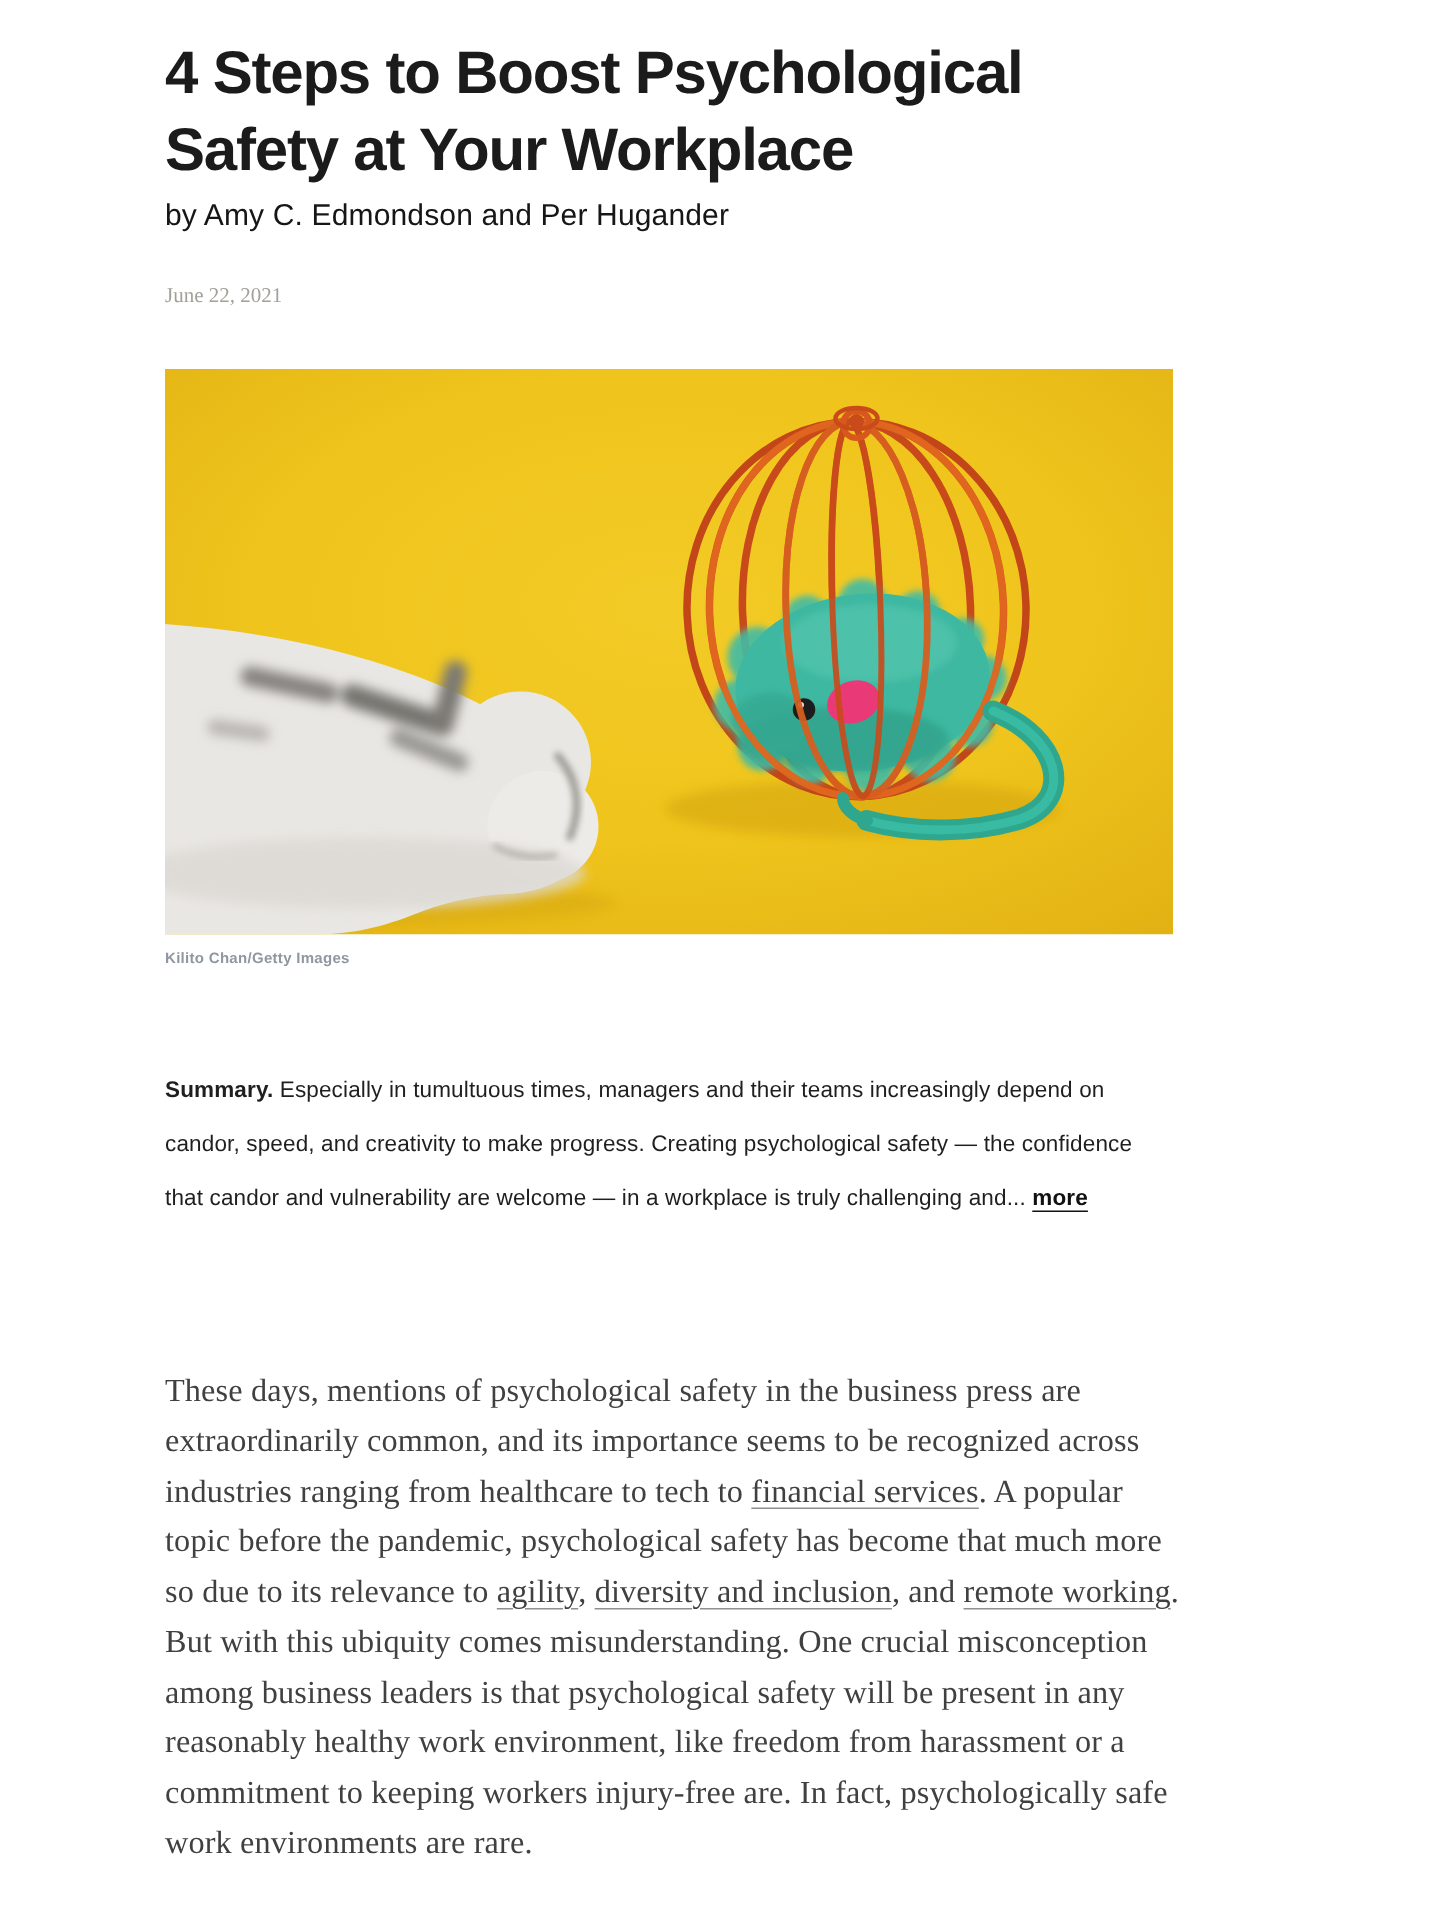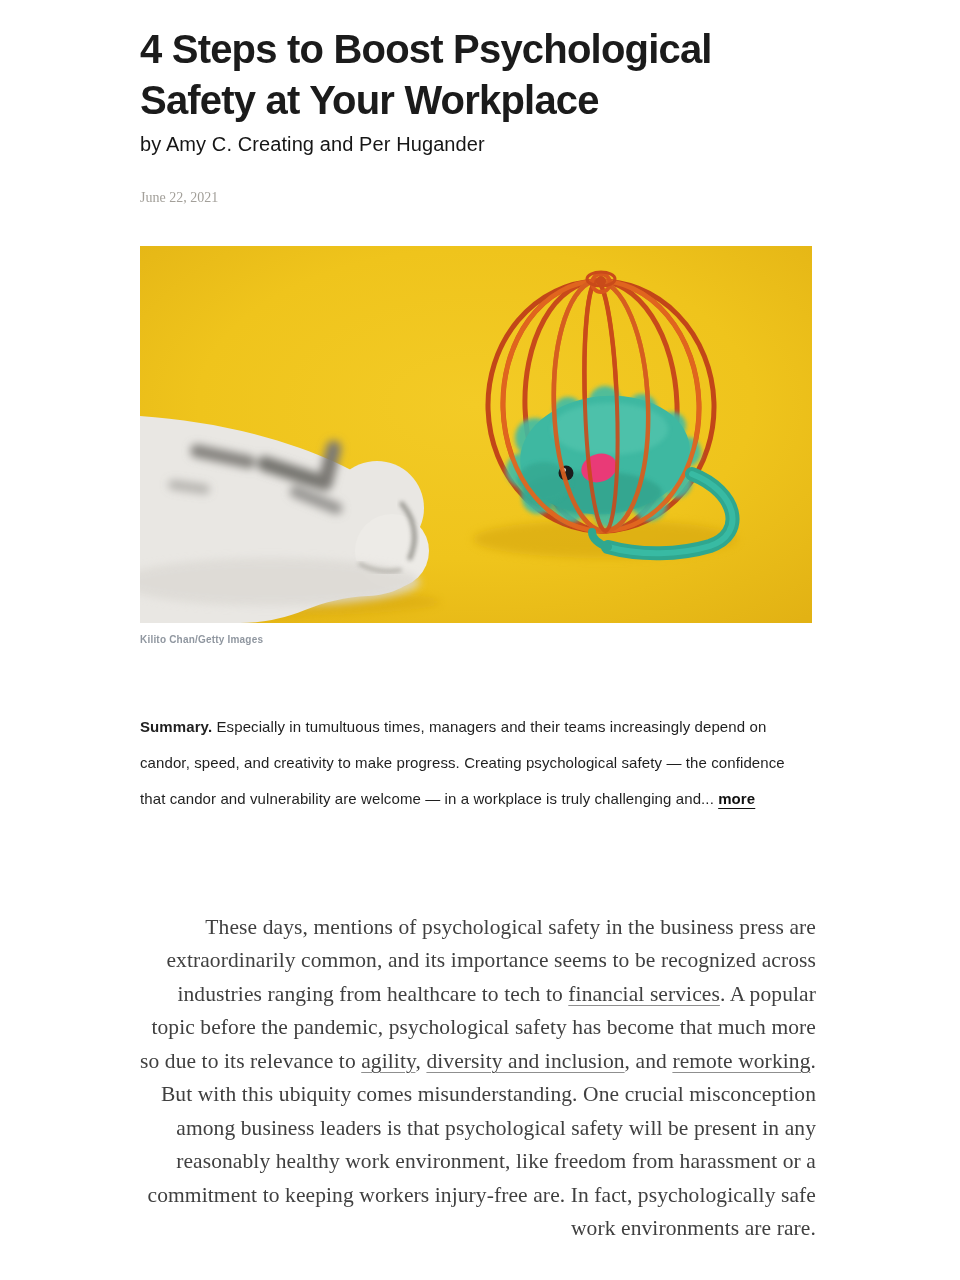--- a/index.html
+++ b/index.html
@@ -5,21 +5,21 @@
   * { box-sizing: border-box; }
   html, body { margin: 0; padding: 0; }
   body {
     width: 960px; height: 1280px;
     background: #ffffff;
     font-family: "Liberation Sans", sans-serif;
     color: #1c1c1c;
     overflow: hidden;
   }
   .page { position: relative; width: 960px; height: 1280px; background: #fff; }
-  .content { position: absolute; left: 140px; top: 0; width: 676px; }
+  .content { position: absolute; left: 110px; top: 0; width: 676px; }
 
   h1.title {
     width: 580px;
     margin: 24px 0 0 0;
     font-size: 40px;
     line-height: 1.27;
     font-weight: 700;
     letter-spacing: -0.8px;
     color: #1b1b1b;
   }
@@ -65,40 +65,39 @@
   }
 
   .body-text {
     margin-top: 94px;
     width: 676px;
     font-family: "Liberation Serif", serif;
     font-size: 21.5px;
     line-height: 33.5px;
     color: #404040;
     letter-spacing: 0.1px;
-    text-align: right;
   }
   .body-text a.inline-link {
     color: #404040;
     text-decoration: underline;
     text-decoration-color: #8f8f8f;
     text-decoration-thickness: 1px;
     text-underline-offset: 4px;
     cursor: pointer;
   }
 </style>
 </head>
 <body>
 
 <div class="page">
   <div class="content">
 
     <header>
       <h1 class="title">4 Steps to Boost Psychological Safety at Your Workplace</h1>
-      <div class="byline">by Amy C. Creating and Per Hugander</div>
+      <div class="byline">by Amy C. Edmondson and Per Hugander</div>
       <div class="pub-date">June 22, 2021</div>
     </header>
 
     <figure class="hero">
       <svg width="672" height="377" viewBox="0 0 672 377" xmlns="http://www.w3.org/2000/svg">
         <defs>
           <radialGradient id="bgGrad" cx="50%" cy="42%" r="75%">
             <stop offset="0%" stop-color="#F3CB26"></stop>
             <stop offset="55%" stop-color="#EFC41C"></stop>
             <stop offset="100%" stop-color="#E2B214"></stop>

